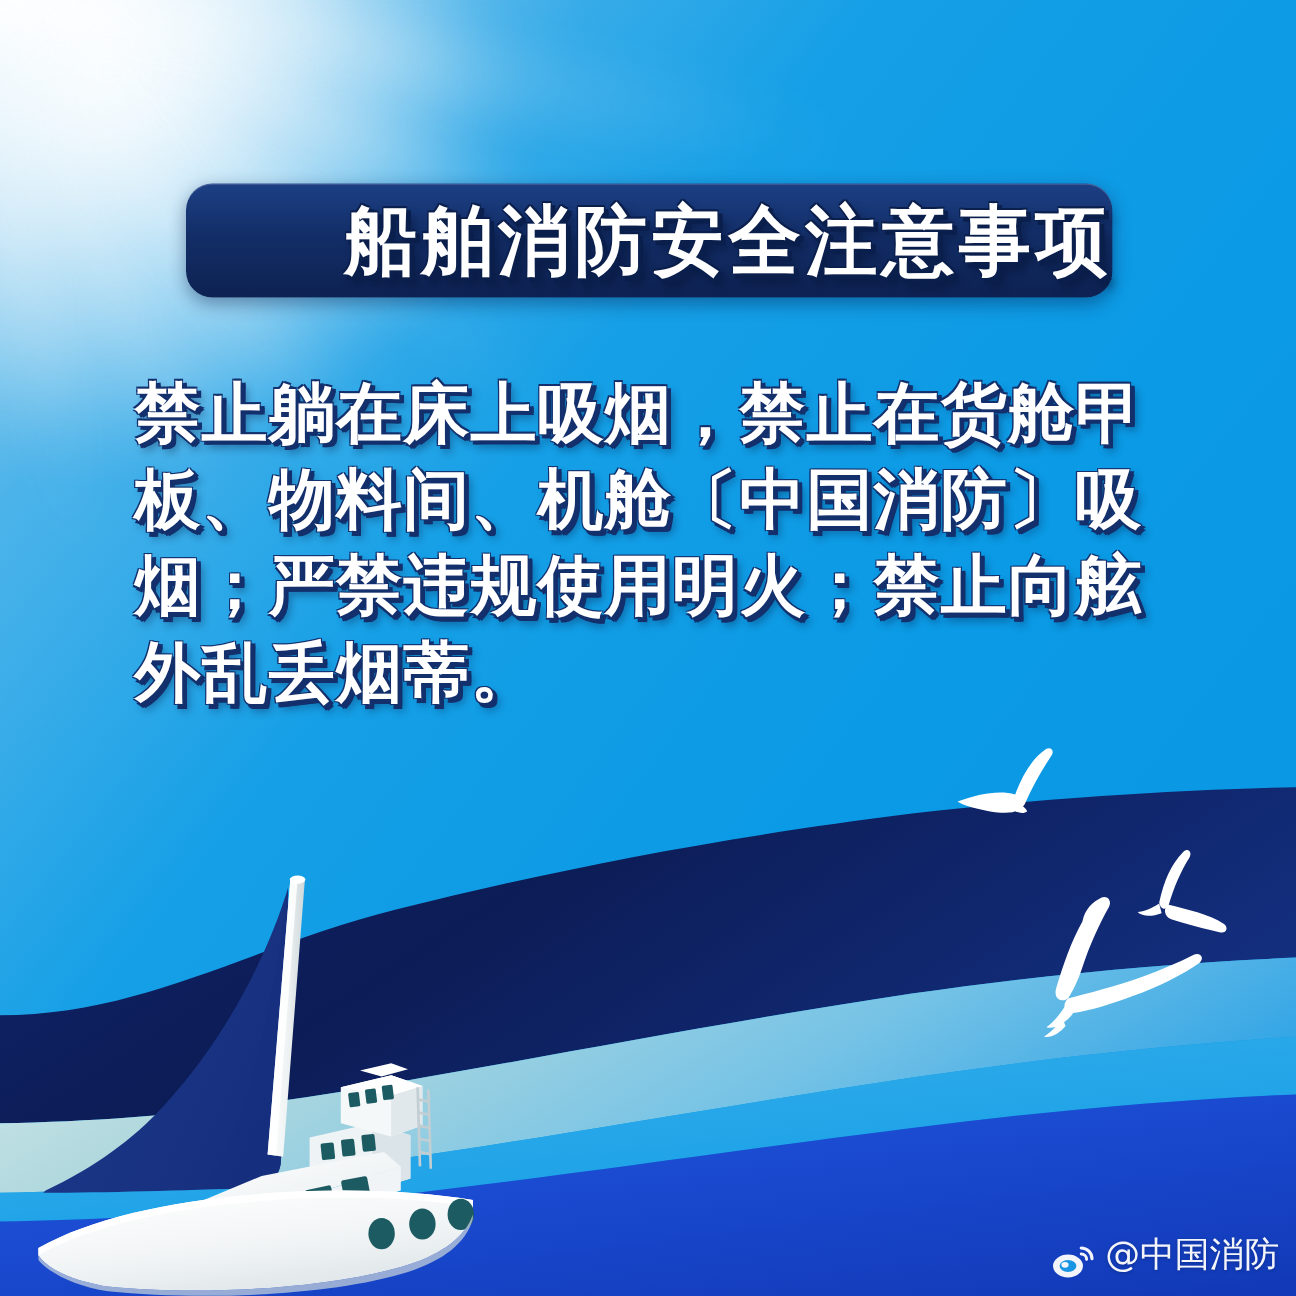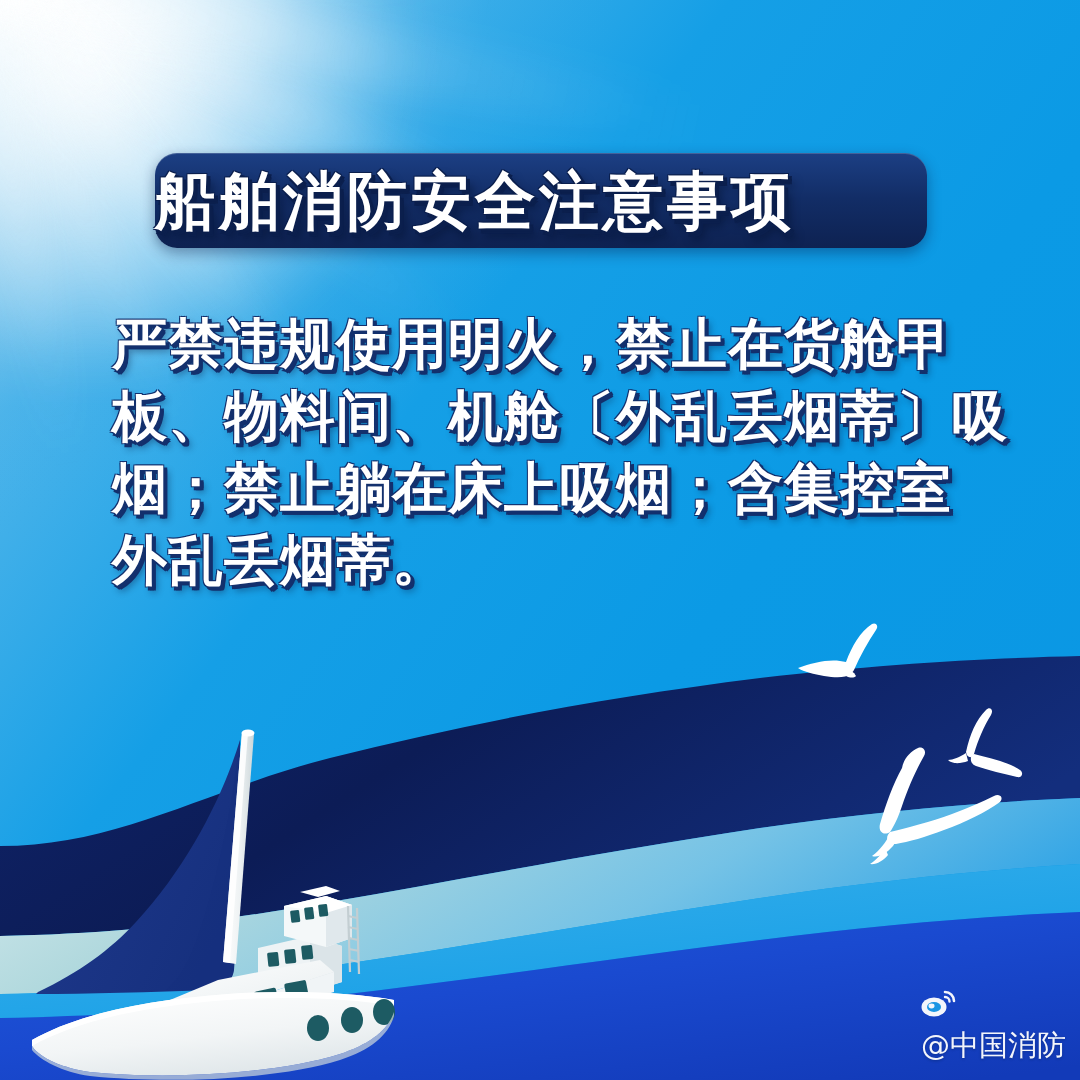--- a/index.html
+++ b/index.html
@@ -60,21 +60,21 @@
   .gulls svg { display:block; width:300px; height:280px; }
 
   
   #title-banner {
     position:absolute;
     left:155px; top:153px;
     width:772px; height:95px;
     border-radius:22px;
     background:linear-gradient(180deg,#1c3f84 0%, #122d66 48%, #0e2252 100%);
     box-shadow:0 5px 14px rgba(5,25,70,0.40), inset 0 1px 0 rgba(255,255,255,0.18);
-    display:flex; align-items:center; justify-content:flex-start;
+    display:flex; align-items:center; justify-content:flex-end;
   }
   #title-banner .title-text {
     font-family:"DejaVu Sans","Liberation Sans",sans-serif;
     font-weight:bold;
     font-size:60px;
     line-height:1;
     letter-spacing:4px;
     color:#ffffff;
     white-space:nowrap;
     text-shadow:
@@ -111,23 +111,22 @@
       -1px -1px 0 #13306d,
        1px -1px 0 #13306d,
       -1px  1px 0 #13306d,
        5px 6px 7px rgba(6,22,60,0.45);
   }
 
   
   #watermark {
     position:absolute;
     right:14px; bottom:14px;
-    display:flex; align-items:flex-start; gap:8px;
+    display:flex; align-items:flex-end; gap:8px;
     opacity:.95;
-    flex-direction:column;
   }
   #watermark .wb-logo { width:36px; height:30px; display:block; }
   #watermark .wb-text {
     font-family:"DejaVu Sans","Liberation Sans",sans-serif;
     font-size:29px; font-weight:normal;
     color:#ffffff;
     letter-spacing:0px;
     text-shadow:0 1px 3px rgba(0,30,80,0.45);
     white-space:nowrap;
   }
@@ -320,23 +319,23 @@
         <path d="M105,228 C102,234 96,240 90,244 C96,245 103,241 108,235 Z"></path>
       </g>
     </svg>
   </div>
 
   <div id="title-banner">
     <span class="title-text">船舶消防安全注意事项</span>
   </div>
 
   <div id="body-text">
-    <div class="line">严禁违规使用明火，禁止在货舱甲</div>
-    <div class="line">板、物料间、机舱〔外乱丢烟蒂〕吸</div>
-    <div class="line">烟；禁止躺在床上吸烟；含集控室</div>
+    <div class="line">禁止躺在床上吸烟，禁止在货舱甲</div>
+    <div class="line">板、物料间、机舱〔中国消防〕吸</div>
+    <div class="line">烟；严禁违规使用明火；禁止向舷</div>
     <div class="line">外乱丢烟蒂。</div>
   </div>
 
   <div id="watermark">
     <svg class="wb-logo" viewBox="0 0 36 30" xmlns="http://www.w3.org/2000/svg">
       <ellipse cx="13" cy="19" rx="12.5" ry="9.5" fill="#ffffff"></ellipse>
       <ellipse cx="13" cy="19" rx="7" ry="5" fill="#1a9ae6"></ellipse>
       <ellipse cx="10.5" cy="18" rx="3" ry="2.4" fill="#ffffff"></ellipse>
       <path d="M24,4 C29,4 33,8 33,13" stroke="#ffffff" stroke-width="2.6" fill="none" stroke-linecap="round"></path>
       <path d="M24,9 C26.5,9 28.5,11 28.5,13.5" stroke="#ffffff" stroke-width="2.4" fill="none" stroke-linecap="round"></path>

